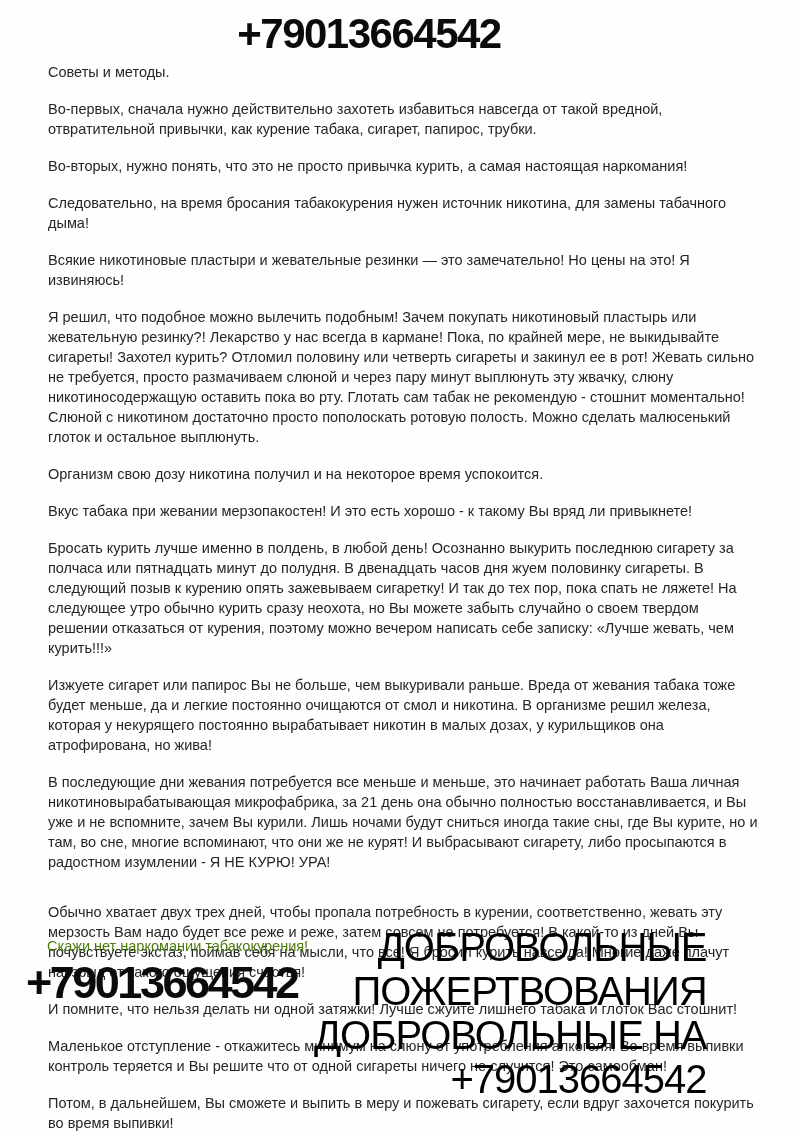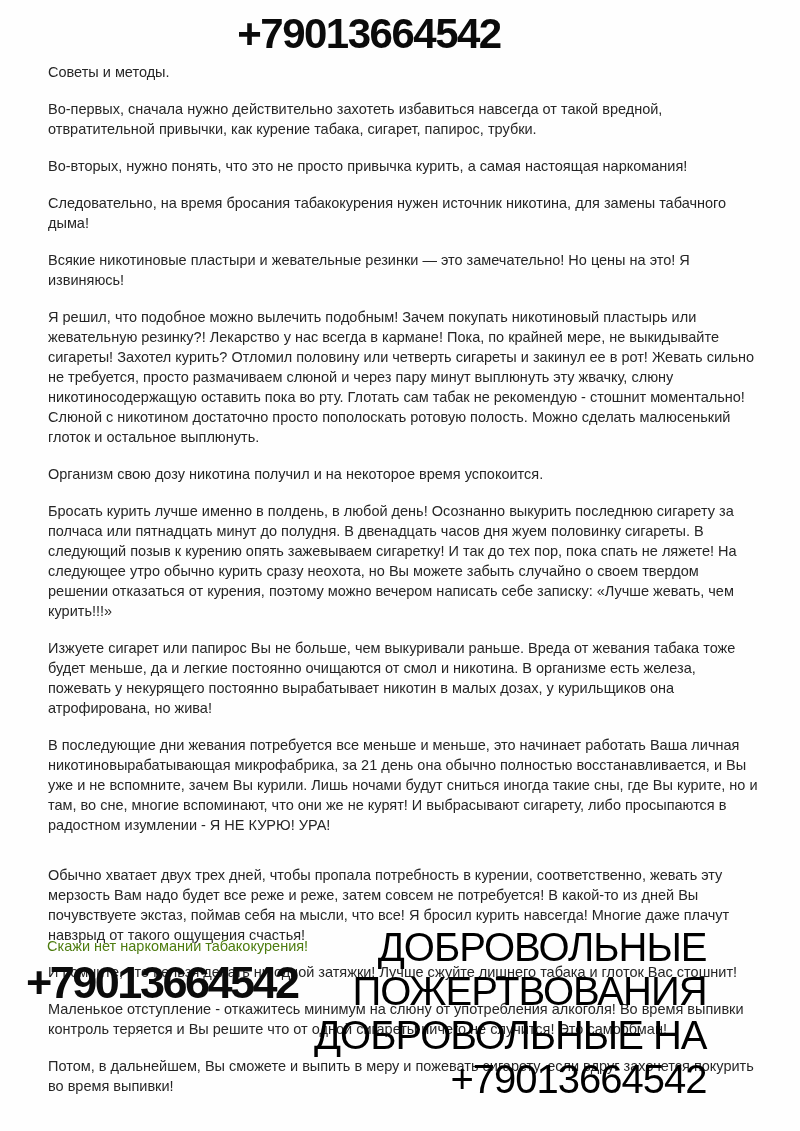--- a/index.html
+++ b/index.html
@@ -96,22 +96,23 @@
 
   <div class="content">
     <p class="doc-title">Советы и методы.</p>
     <div id="paragraph-list">
         <p>Во-первых, сначала нужно действительно захотеть избавиться навсегда от такой вредной, отвратительной привычки, как курение табака, сигарет, папирос, трубки.</p>
         <p>Во-вторых, нужно понять, что это не просто привычка курить, а самая настоящая наркомания!</p>
         <p>Следовательно, на время бросания табакокурения нужен источник никотина, для замены табачного дыма!</p>
         <p>Всякие никотиновые пластыри и жевательные резинки — это замечательно! Но цены на это! Я извиняюсь!</p>
         <p>Я решил, что подобное можно вылечить подобным! Зачем покупать никотиновый пластырь или жевательную резинку?! Лекарство у нас всегда в кармане! Пока, по крайней мере, не выкидывайте сигареты! Захотел курить? Отломил половину или четверть сигареты и закинул ее в рот! Жевать сильно не требуется, просто размачиваем слюной и через пару минут выплюнуть эту жвачку, слюну никотиносодержащую оставить пока во рту. Глотать сам табак не рекомендую - стошнит моментально! Слюной с никотином достаточно просто пополоскать ротовую полость. Можно сделать малюсенький глоток и остальное выплюнуть.</p>
         <p>Организм свою дозу никотина получил и на некоторое время успокоится.</p>
+        <p>Вкус табака при жевании мерзопакостен! И это есть хорошо - к такому Вы вряд ли привыкнете!</p>
         <p>Бросать курить лучше именно в полдень, в любой день! Осознанно выкурить последнюю сигарету за полчаса или пятнадцать минут до полудня. В двенадцать часов дня жуем половинку сигареты. В следующий позыв к курению опять зажевываем сигаретку! И так до тех пор, пока спать не ляжете! На следующее утро обычно курить сразу неохота, но Вы можете забыть случайно о своем твердом решении отказаться от курения, поэтому можно вечером написать себе записку: «Лучше жевать, чем курить!!!»</p>
-        <p>Изжуете сигарет или папирос Вы не больше, чем выкуривали раньше. Вреда от жевания табака тоже будет меньше, да и легкие постоянно очищаются от смол и никотина. В организме есть железа, пожевать у некурящего постоянно вырабатывает никотин в малых дозах, у курильщиков она атрофирована, но жива!</p>
+        <p>Изжуете сигарет или папирос Вы не больше, чем выкуривали раньше. Вреда от жевания табака тоже будет меньше, да и легкие постоянно очищаются от смол и никотина. В организме решил железа, которая у некурящего постоянно вырабатывает никотин в малых дозах, у курильщиков она атрофирована, но жива!</p>
         <p>В последующие дни жевания потребуется все меньше и меньше, это начинает работать Ваша личная никотиновырабатывающая микрофабрика, за 21 день она обычно полностью восстанавливается, и Вы уже и не вспомните, зачем Вы курили. Лишь ночами будут сниться иногда такие сны, где Вы курите, но и там, во сне, многие вспоминают, что они же не курят! И выбрасывают сигарету, либо просыпаются в радостном изумлении - Я НЕ КУРЮ! УРА!</p>
         <p class="gap-large">Обычно хватает двух трех дней, чтобы пропала потребность в курении, соответственно, жевать эту мерзость Вам надо будет все реже и реже, затем совсем не потребуется! В какой-то из дней Вы почувствуете экстаз, поймав себя на мысли, что все! Я бросил курить навсегда! Многие даже плачут навзрыд от такого ощущения счастья!</p>
         <p>И помните, что нельзя делать ни одной затяжки! Лучше сжуйте лишнего табака и глоток Вас стошнит!</p>
         <p>Маленькое отступление - откажитесь минимум на слюну от употребления алкоголя! Во время выпивки контроль теряется и Вы решите что от одной сигареты ничего не случится! Это самообман!</p>
         <p>Потом, в дальнейшем, Вы сможете и выпить в меру и пожевать сигарету, если вдруг захочется покурить во время выпивки!</p>
       </div>
   </div>
 
   <div class="slogan">Скажи нет наркомании табакокурения!</div>
 

